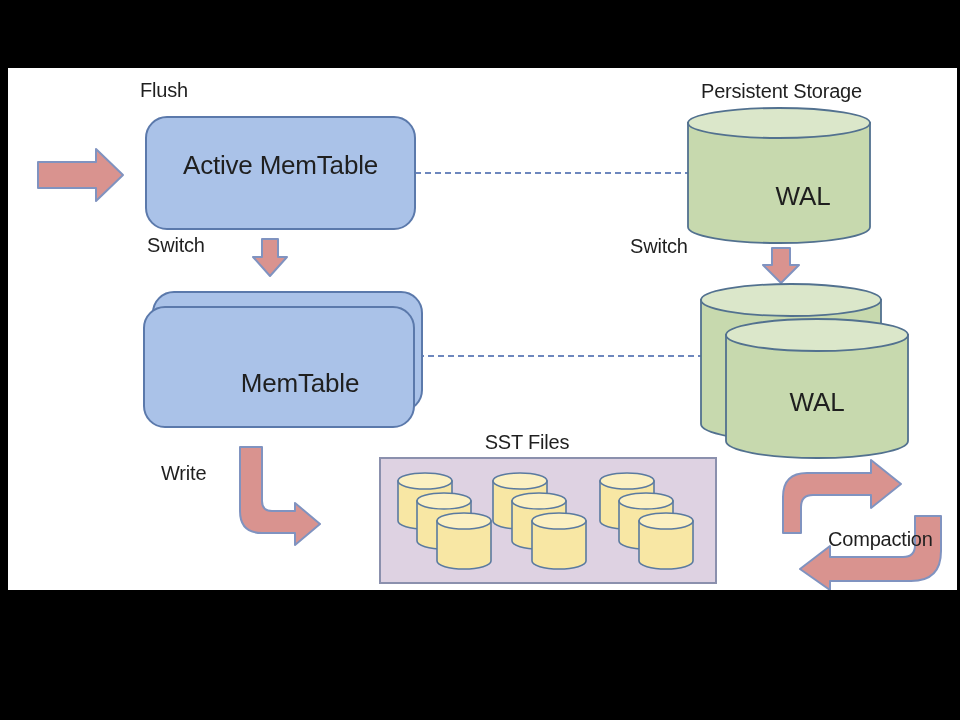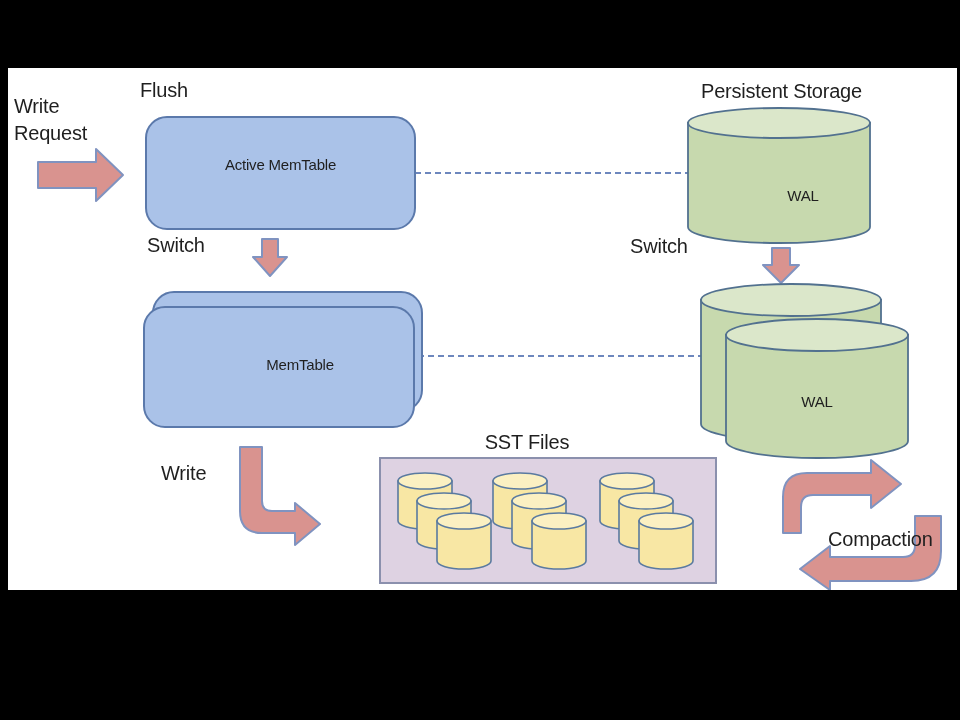--- a/index.html
+++ b/index.html
@@ -9,21 +9,21 @@
   }
   .slide{
     position:absolute;left:8px;top:68px;width:949px;height:522px;background:#ffffff;
   }
   svg.art{position:absolute;left:8px;top:68px;width:949px;height:522px;}
   .lbl{
     position:absolute;color:#1f1f1f;font-size:20px;line-height:24px;
     white-space:nowrap;letter-spacing:-0.2px;
   }
   .lbl.center{text-align:center;white-space:nowrap;}
-  .lbl.big{font-size:15px;}
+  .lbl.big{font-size:26px;}
   .wrap{white-space:normal;}
   
   .box{fill:#aac2e8;stroke:#5b79ab;stroke-width:2;}
   .cyl-body{fill:#c7d9ae;stroke:#52718f;stroke-width:1.8;}
   .cyl-top{fill:#dbe7ca;stroke:#52718f;stroke-width:1.8;}
   .scyl-body{fill:#f8e7a4;stroke:#5a7aa0;stroke-width:1.6;}
   .scyl-top{fill:#fbf0c2;stroke:#5a7aa0;stroke-width:1.6;}
   .sstbox{fill:#ded2e2;stroke:#8b90ad;stroke-width:2;}
   .barrow{fill:#d9938f;stroke:#8093c0;stroke-width:2;stroke-linejoin:round;}
   .dash{stroke:#6d87bd;stroke-width:2;stroke-dasharray:6 4;fill:none;}
@@ -90,25 +90,24 @@
       <path class="scyl-body" d="M 619,501 V 541 A 27 8 0 0 0 673,541 V 501 Z"></path>
       <ellipse class="scyl-top" cx="646" cy="501" rx="27" ry="8"></ellipse>
       <path class="scyl-body" d="M 639,521 V 561 A 27 8 0 0 0 693,561 V 521 Z"></path>
       <ellipse class="scyl-top" cx="666" cy="521" rx="27" ry="8"></ellipse>
     </g>
 
     <path class="barrow" d="M 783,533 L 783,497 Q 783,473 807,473 L 871,473 L 871,460 L 901,484 L 871,508 L 871,495 L 813,495 Q 801,495 801,507 L 801,533 Z"></path>
     <path class="barrow" d="M 941,516 L 941,551 Q 941,581 911,581 L 830,581 L 830,590 L 800,569 L 830,546 L 830,557 L 903,557 Q 915,557 915,545 L 915,516 Z"></path>
   </svg>
 
-  <div class="lbl wrap" style="left:14px;top:93px;width:92px;line-height:27px;">Write Request</div>
   <div class="lbl" style="left:140px;top:78px;">Flush</div>
   <div class="lbl center big" style="left:146px;top:153px;width:269px;">Active MemTable</div>
   <div class="lbl" style="left:147px;top:233px;">Switch</div>
-  <div class="lbl center big" style="left:144px;top:353px;width:312px;">MemTable</div>
+  <div class="lbl center big" style="left:144px;top:371px;width:312px;">MemTable</div>
   <div class="lbl" style="left:161px;top:461px;">Write</div>
   <div class="lbl" style="left:701px;top:79px;">Persistent Storage</div>
   <div class="lbl center" style="left:452px;top:430px;width:150px;">SST Files</div>
   <div class="lbl center big" style="left:763px;top:184px;width:80px;">WAL</div>
   <div class="lbl" style="left:630px;top:234px;">Switch</div>
   <div class="lbl center big" style="left:777px;top:390px;width:80px;">WAL</div>
   <div class="lbl" style="left:800px;top:527px;margin-left:28px;">Compaction</div>
 </div>
 
 </body></html>

